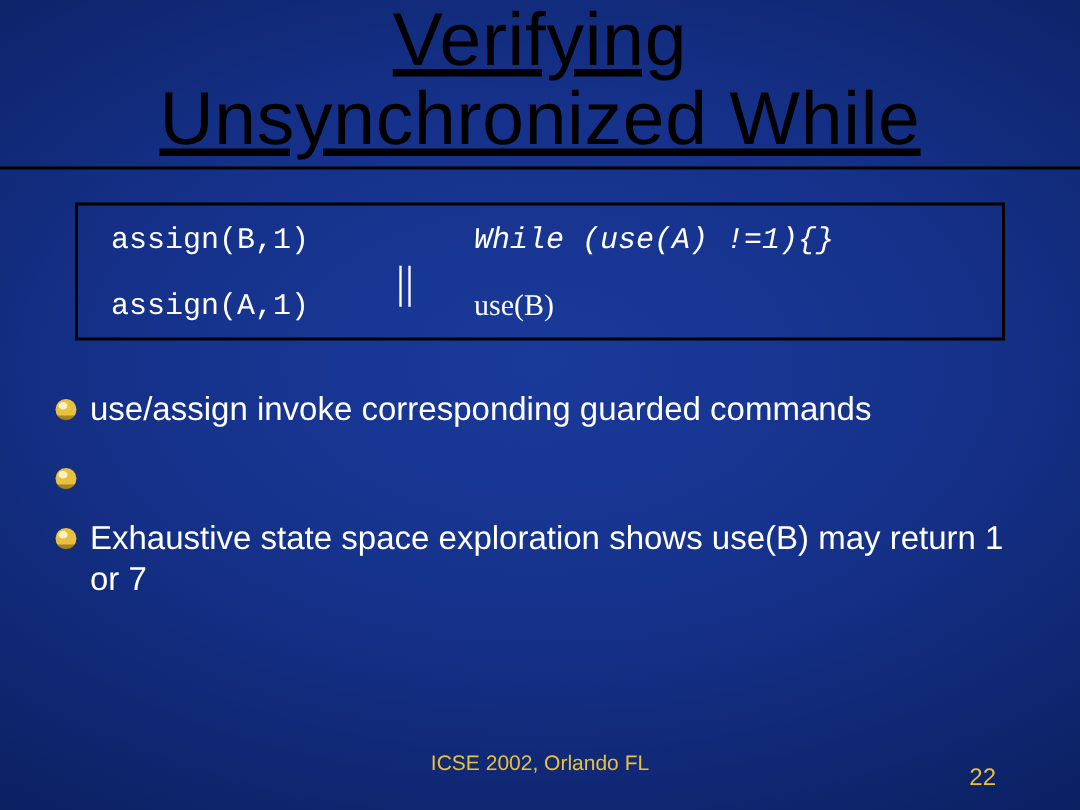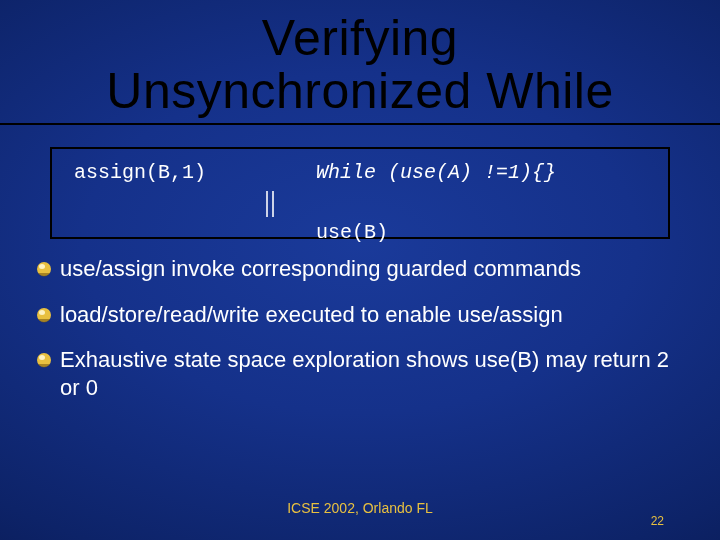--- a/index.html
+++ b/index.html
@@ -18,22 +18,23 @@
     font-family: Arial, Helvetica, sans-serif;
   }
   .title {
     font-family: Impact, "Arial Black", sans-serif;
     font-weight: 400;
     font-stretch: condensed;
     color: #000;
     font-size: 50px;
     line-height: 1.05;
     text-align: center;
-    padding-top: 12px;
+    padding-top: 0;
     letter-spacing: 0.5px;
+    text-decoration: underline;
   }
   .hr {
     border: none;
     border-top: 2px solid #000;
     margin: 6px 0 0 0;
   }
   .codebox {
     margin: 22px 50px 0 50px;
     border: 2px solid #000;
     padding: 14px 12px 20px 12px;
@@ -43,31 +44,31 @@
   }
   .code {
     font-family: "Courier New", Courier, monospace;
     font-size: 20px;
     color: #fff;
     white-space: nowrap;
   }
   .code-left1 { position: absolute; left: 22px; top: 12px; }
   .code-left2 { position: absolute; left: 22px; top: 56px; }
   .code-right1 { position: absolute; left: 264px; top: 12px; font-style: italic; }
-  .code-right2 { position: absolute; left: 264px; top: 72px; }
+  .code-right2 { position: absolute; left: 264px; top: 56px; font-family: Liberation Serif, serif; }
   .bar {
     position: absolute;
     left: 212px;
     top: 35px;
     font-family: "Times New Roman", Times, serif;
     font-size: 30px;
     color: #fff;
   }
   .bullets {
-    margin: 16px 40px 0 36px;
+    margin: 32px 40px 0 36px;
   }
   .bullet-row {
     display: flex;
     align-items: flex-start;
     margin-bottom: 18px;
   }
   .bicon {
     flex: 0 0 auto;
     margin-top: 6px;
     margin-right: 8px;
@@ -89,66 +90,66 @@
     width: 720px;
     text-align: center;
     font-size: 14px;
     color: #e8c040;
     bottom: 12px;
   }
   .footer-right {
     position: absolute;
     right: 56px;
     bottom: 0;
-    font-size: 12px;
+    font-size: 16px;
     color: #e8c040;
   }
 </style>
 </head>
 <body>
 
 <div class="slide">
 
   <div class="title">
     <span>Verifying</span><br>
     <span>Unsynchronized While</span>
   </div>
   <hr class="hr">
 
   <div class="codebox">
     <div class="code code-left1">assign(B,1)</div>
+    <div class="code code-left2">assign(A,1)</div>
     <div class="bar">||</div>
     <div class="code code-right1">While (use(A) !=1){}</div>
     <div class="code code-right2">use(B)</div>
   </div>
 
   <div class="bullets">
     <div class="bullet-row">
       <svg class="bicon" width="16" height="16">
         <circle cx="8" cy="8" r="7" fill="#e8c040"></circle>
         <ellipse cx="6" cy="5.5" rx="3" ry="2.5" fill="#fff7d0" opacity="0.9"></ellipse>
         <path d="M2 12 A7 7 0 0 0 14 12" fill="#7a5a10" opacity="0.6"></path>
       </svg>
       <div class="btext">use/assign invoke corresponding guarded commands</div>
     </div>
     <div class="bullet-row">
       <svg class="bicon" width="16" height="16">
         <circle cx="8" cy="8" r="7" fill="#e8c040"></circle>
         <ellipse cx="6" cy="5.5" rx="3" ry="2.5" fill="#fff7d0" opacity="0.9"></ellipse>
         <path d="M2 12 A7 7 0 0 0 14 12" fill="#7a5a10" opacity="0.6"></path>
       </svg>
-      <div class="btext">load/store/read/write executed to enable use/assign</div>
     </div>
     <div class="bullet-row">
       <svg class="bicon" width="16" height="16">
         <circle cx="8" cy="8" r="7" fill="#e8c040"></circle>
         <ellipse cx="6" cy="5.5" rx="3" ry="2.5" fill="#fff7d0" opacity="0.9"></ellipse>
         <path d="M2 12 A7 7 0 0 0 14 12" fill="#7a5a10" opacity="0.6"></path>
       </svg>
-      <div class="btext">Exhaustive state space exploration shows use(B) may return 2 or 0</div>
+      <div class="btext">Exhaustive state space exploration shows use(B) may return 1 or 7</div>
     </div>
   </div>
 
   <div class="footer">
     <div class="footer-center">ICSE 2002, Orlando FL</div>
     <div class="footer-right">22</div>
   </div>
 
 </div>
 

